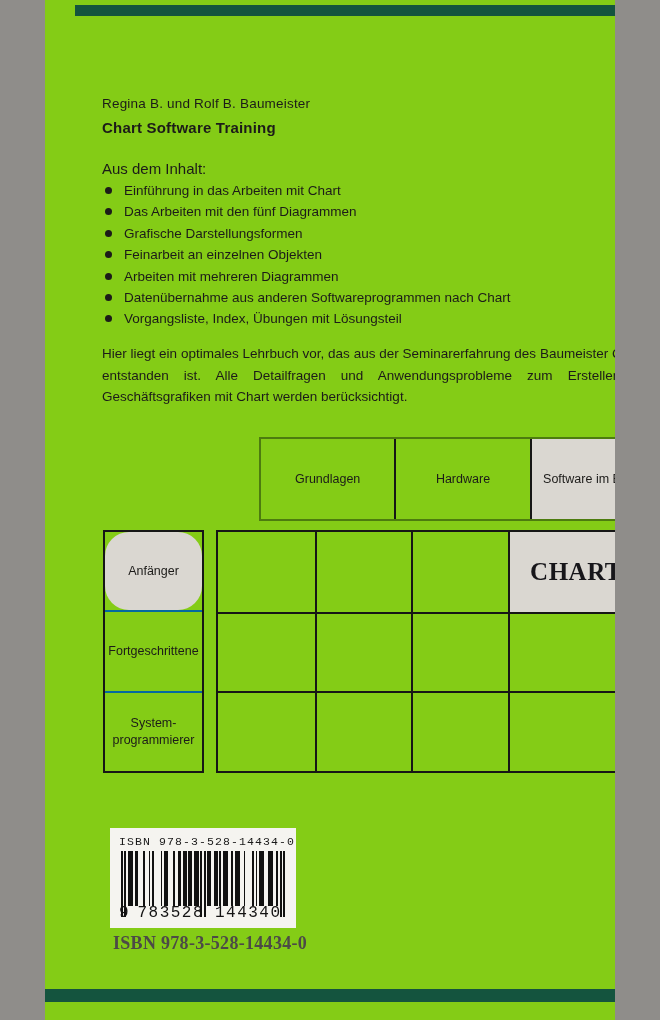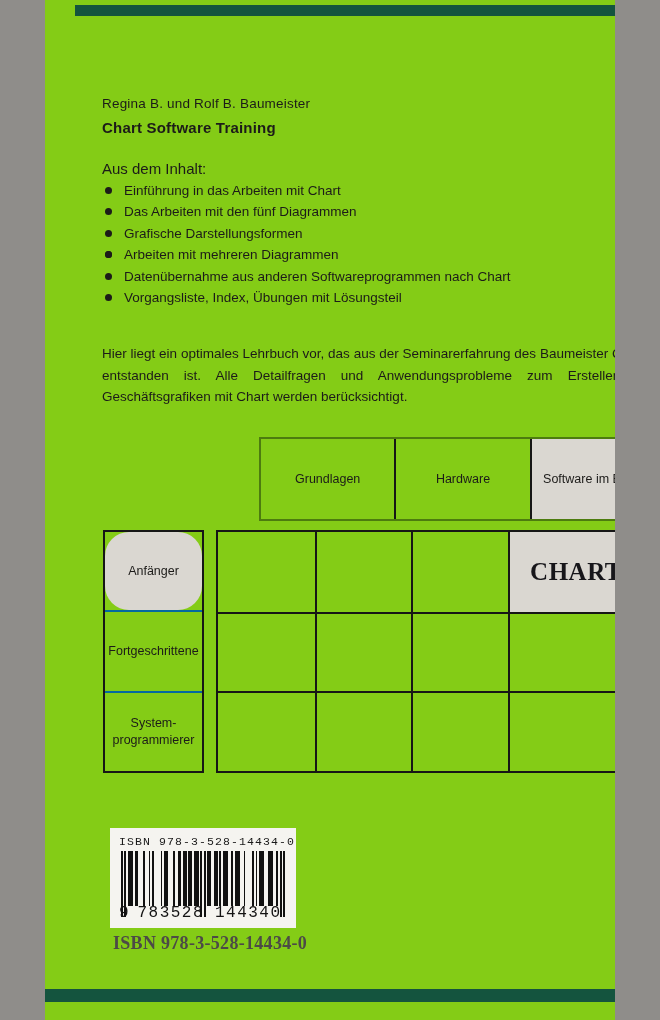--- a/index.html
+++ b/index.html
@@ -100,21 +100,21 @@
   <div class="accent-bar bar-bottom abs"></div>
 
   <div class="abs authors">Regina B. und Rolf B. Baumeister</div>
   <div class="abs title">Chart Software Training</div>
   <div class="abs inhalt">Aus dem Inhalt:</div>
 
   <ul class="abs bullets">
     <li><span class="dot"></span><span>Einführung in das Arbeiten mit Chart</span></li>
     <li><span class="dot"></span><span>Das Arbeiten mit den fünf Diagrammen</span></li>
     <li><span class="dot"></span><span>Grafische Darstellungsformen</span></li>
-    <li><span class="dot"></span></li>
+    <li><span class="dot"></span><span>Feinarbeit an einzelnen Objekten</span></li>
     <li><span class="dot"></span><span>Arbeiten mit mehreren Diagrammen</span></li>
     <li><span class="dot"></span><span>Datenübernahme aus anderen Softwareprogrammen nach Chart</span></li>
     <li><span class="dot"></span><span>Vorgangsliste, Index, Übungen mit Lösungsteil</span></li>
   </ul>
 
   <div class="abs para">Hier liegt ein optimales Lehrbuch vor, das aus der Seminarerfahrung des Baumeister Collegs entstanden ist. Alle Detailfragen und Anwendungsprobleme zum Erstellen von Geschäftsgrafiken mit Chart werden berücksichtigt.</div>
 
   <div class="abs header-row">
     <div class="header-cell">Grundlagen</div>
     <div class="header-cell">Hardware</div>

